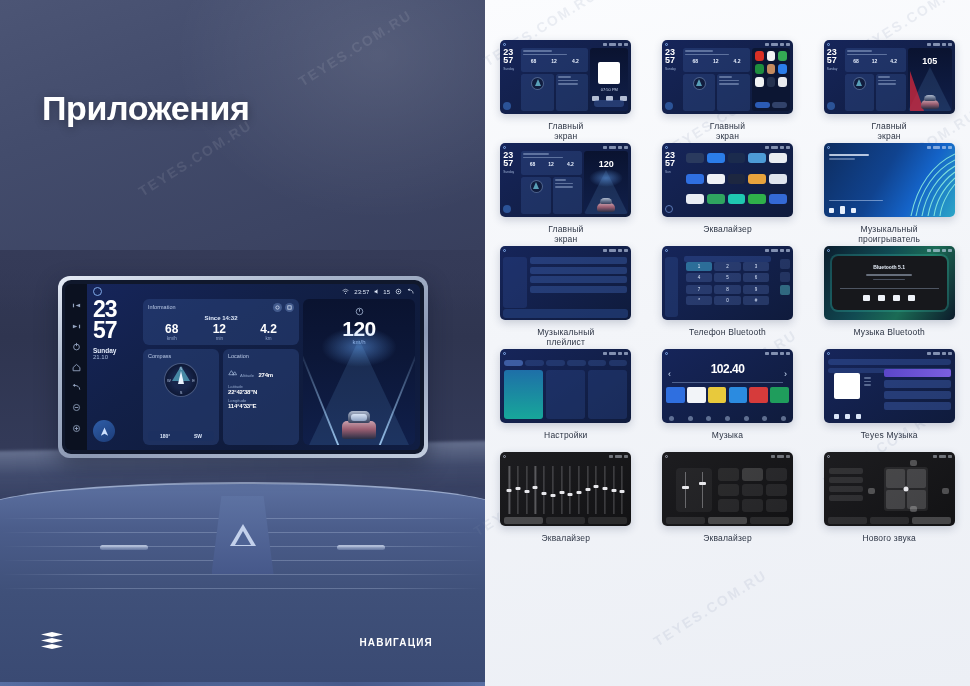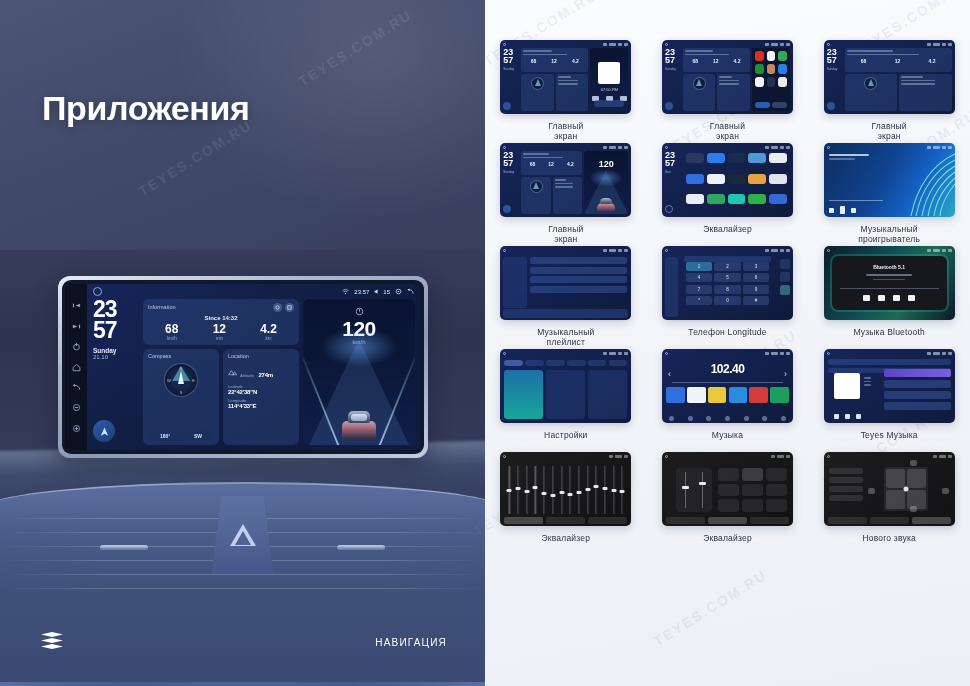--- a/index.html
+++ b/index.html
@@ -228,22 +228,22 @@
   .hero-foot { position:absolute; left:0; bottom:0; width:485px; height:86px; }
   .stack-ico { position:absolute; left:41px; bottom:36px; width:22px; height:18px; }
   .stack-ico i {
     position:absolute; left:0; width:22px; height:5px; background:#fff;
     clip-path:polygon(50% 0%, 100% 50%, 50% 100%, 0% 50%);
   }
   .stack-ico i:nth-child(1){ top:0; }
   .stack-ico i:nth-child(2){ top:6px; }
   .stack-ico i:nth-child(3){ top:12px; }
   .nav-label {
-    position:absolute; right:38px; bottom:38px; color:#fff; font-size:10px;
-    font-weight:normal; letter-spacing:1.2px;
+    position:absolute; right:52px; bottom:38px; color:#fff; font-size:10px;
+    font-weight:bold; letter-spacing:1.2px;
   }
 
   
   .gallery {
     position:relative; width:485px; height:686px;
     background:linear-gradient(170deg, #fbfcfe 0%, #f3f5f9 45%, #eceff5 100%);
     padding:40px 0 0 0;
   }
   .grid { display:grid; grid-template-columns:repeat(3,1fr); row-gap:0; }
   .cell { display:flex; flex-direction:column; align-items:center; }
@@ -758,20 +758,29 @@
                   <div class="t-card">
                     <div class="t-cmp"></div>
                   </div>
                   <div class="t-card">
                     <div class="t-line s"></div>
                     <div class="t-line m"></div>
                     <div class="t-line m"></div>
                   </div>
                 </div>
             </div>
+            <div class="t-right" style="width:44px;flex:0 0 44px">
+              <div style="position:absolute;left:0;right:0;top:8px;text-align:center;color:#fff;font-size:9px;font-weight:bold">105</div>
+              <div class="road-tri" style="border-left-width:22px;border-right-width:22px;border-bottom-width:44px"></div>
+              <div style="position:absolute;left:2px;bottom:0;width:0;height:0;border-left:0;border-right:14px solid transparent;border-bottom:40px solid rgba(215,40,60,.75)"></div>
+              <div class="car3d" style="width:18px;height:14px;bottom:2px">
+                <div class="car-body" style="width:18px;height:9px"></div>
+                <div class="car-roof" style="left:3px;width:12px;height:6px"></div>
+              </div>
+            </div>
           </div>
         </div>
         <div class="caption">Главный<br>экран</div>
       </div>
 
       <div class="cell">
         <div class="thumb">
           <div class="t-sb">
               <span class="dot"></span>
               <span class="sp"></span>
@@ -944,21 +953,21 @@
             <span>*</span>
             <span>0</span>
             <span>#</span>
           </div>
           <div class="dial-side">
               <i></i>
               <i></i>
               <i style="background:rgba(80,180,190,.5)"></i>
             </div>
         </div>
-        <div class="caption">Телефон Longitude</div>
+        <div class="caption">Телефон Bluetooth</div>
       </div>
 
       <div class="cell">
         <div class="thumb dark" style="background:linear-gradient(120deg,#0b1d2e,#114a52 40%,#1b6b55 65%,#0c1a2a 100%)">
           <div class="t-sb">
               <span class="dot"></span>
               <span class="sp"></span>
               <span class="mini"></span>
               <span class="mini w"></span>
               <span class="mini"></span>

